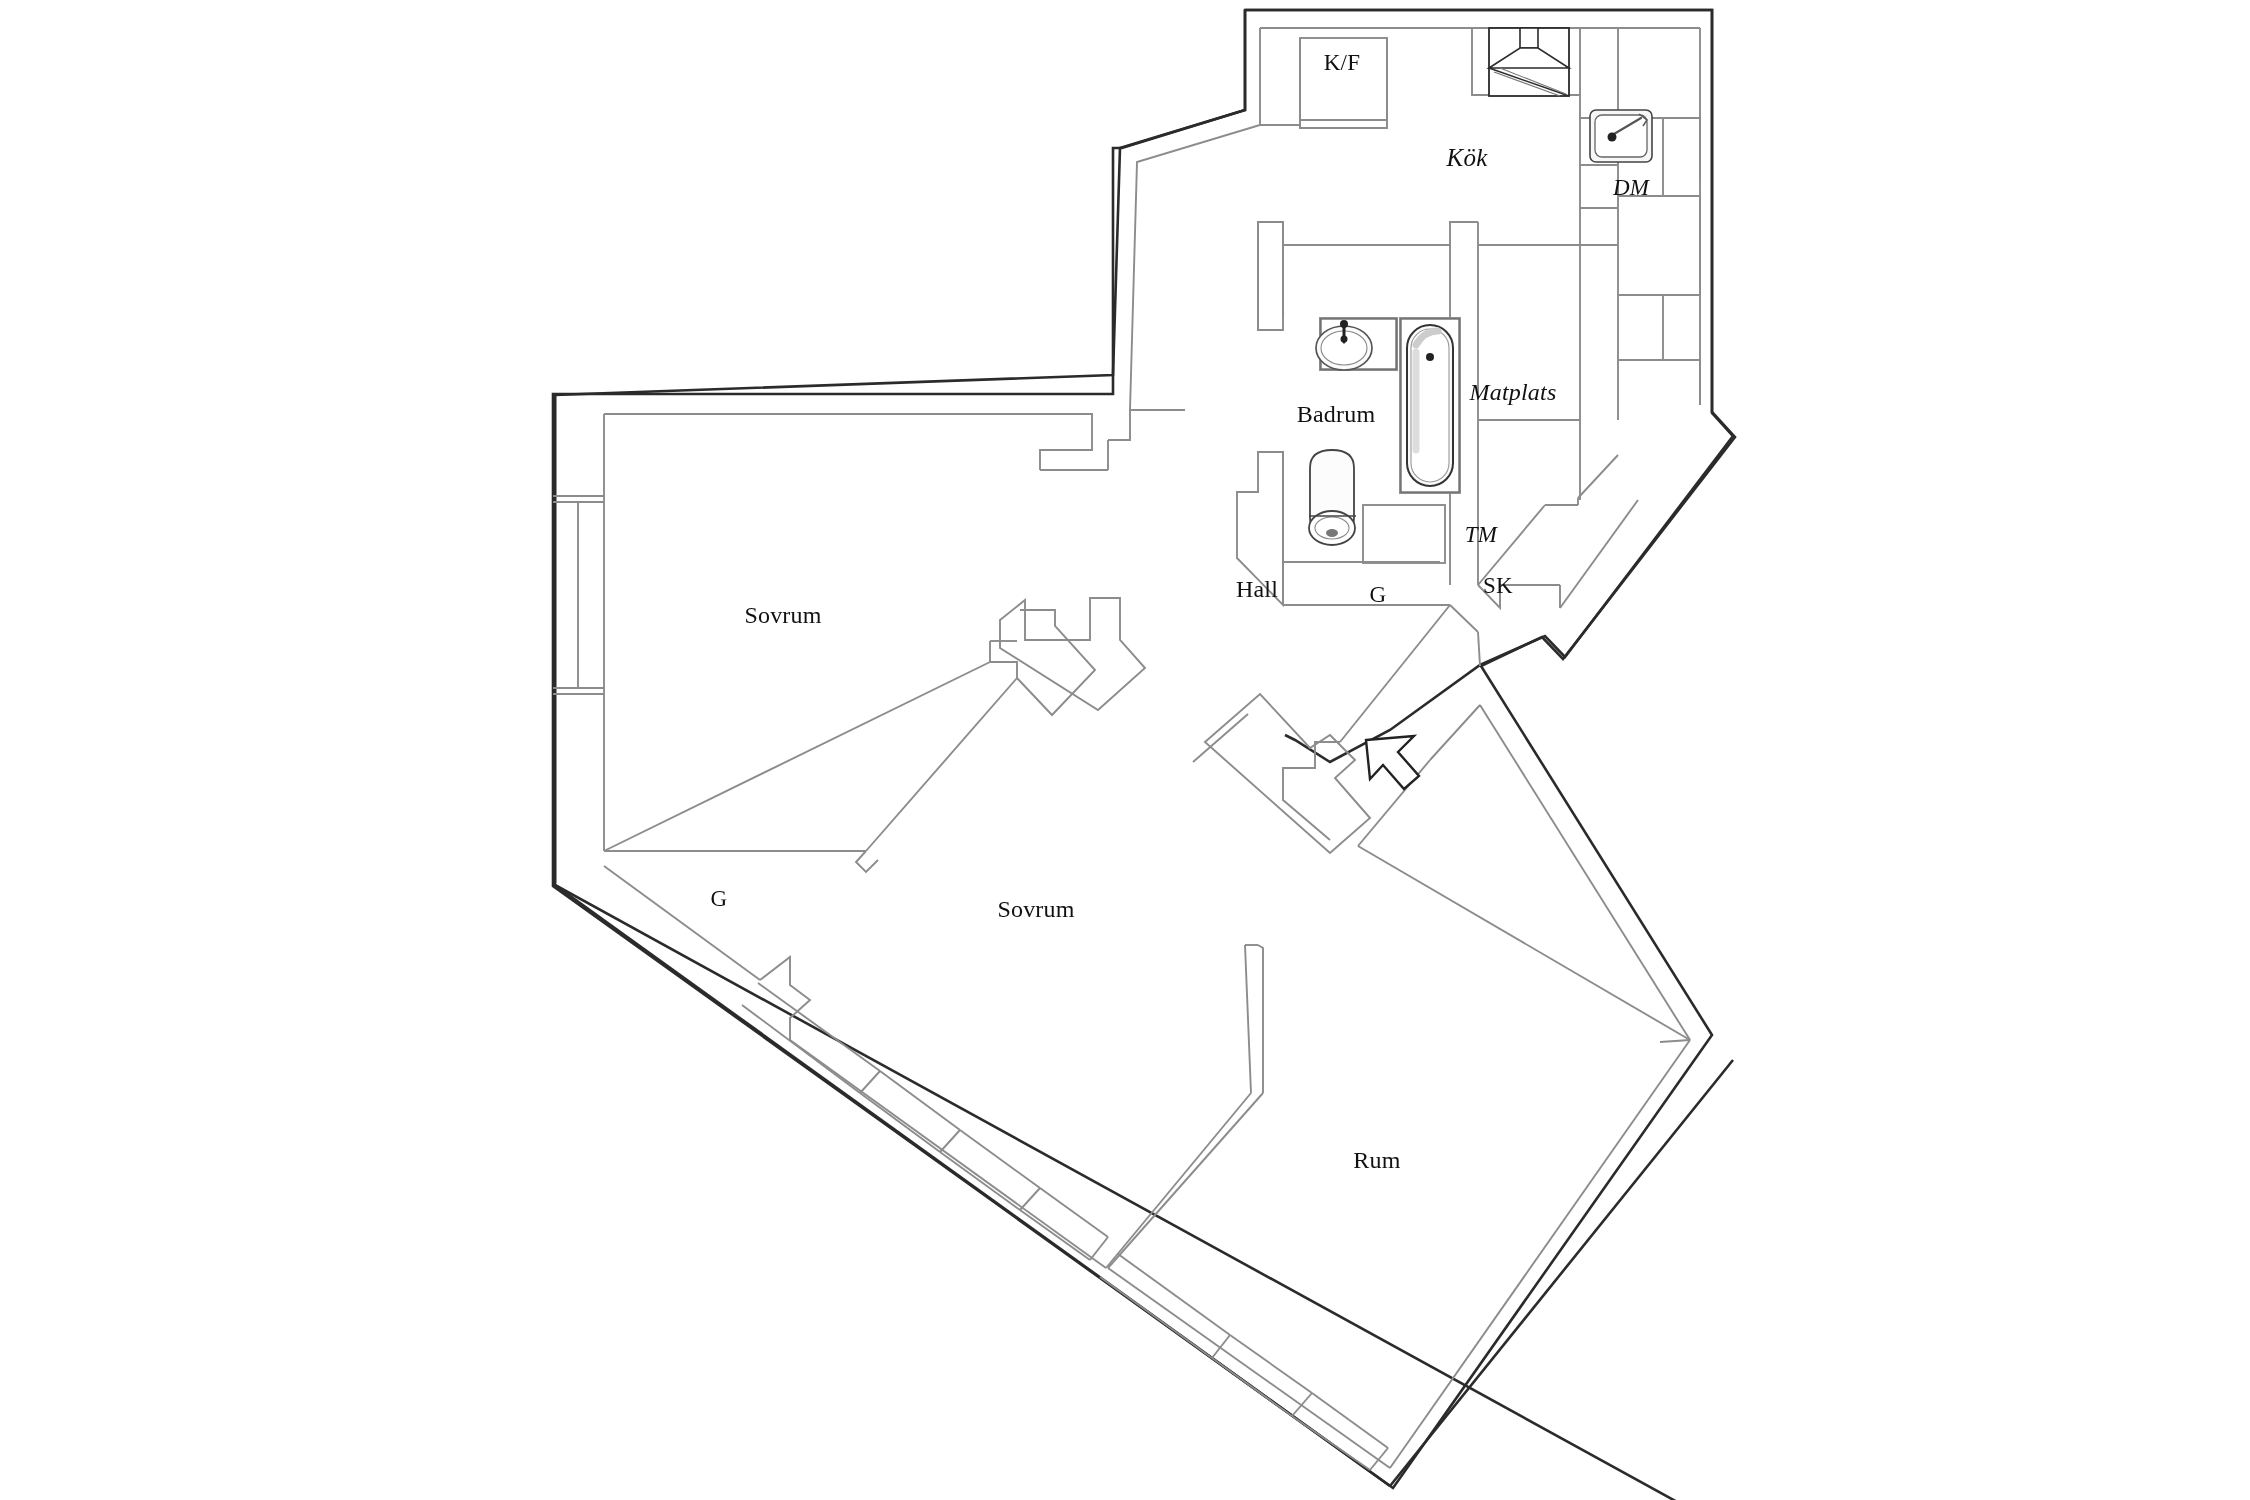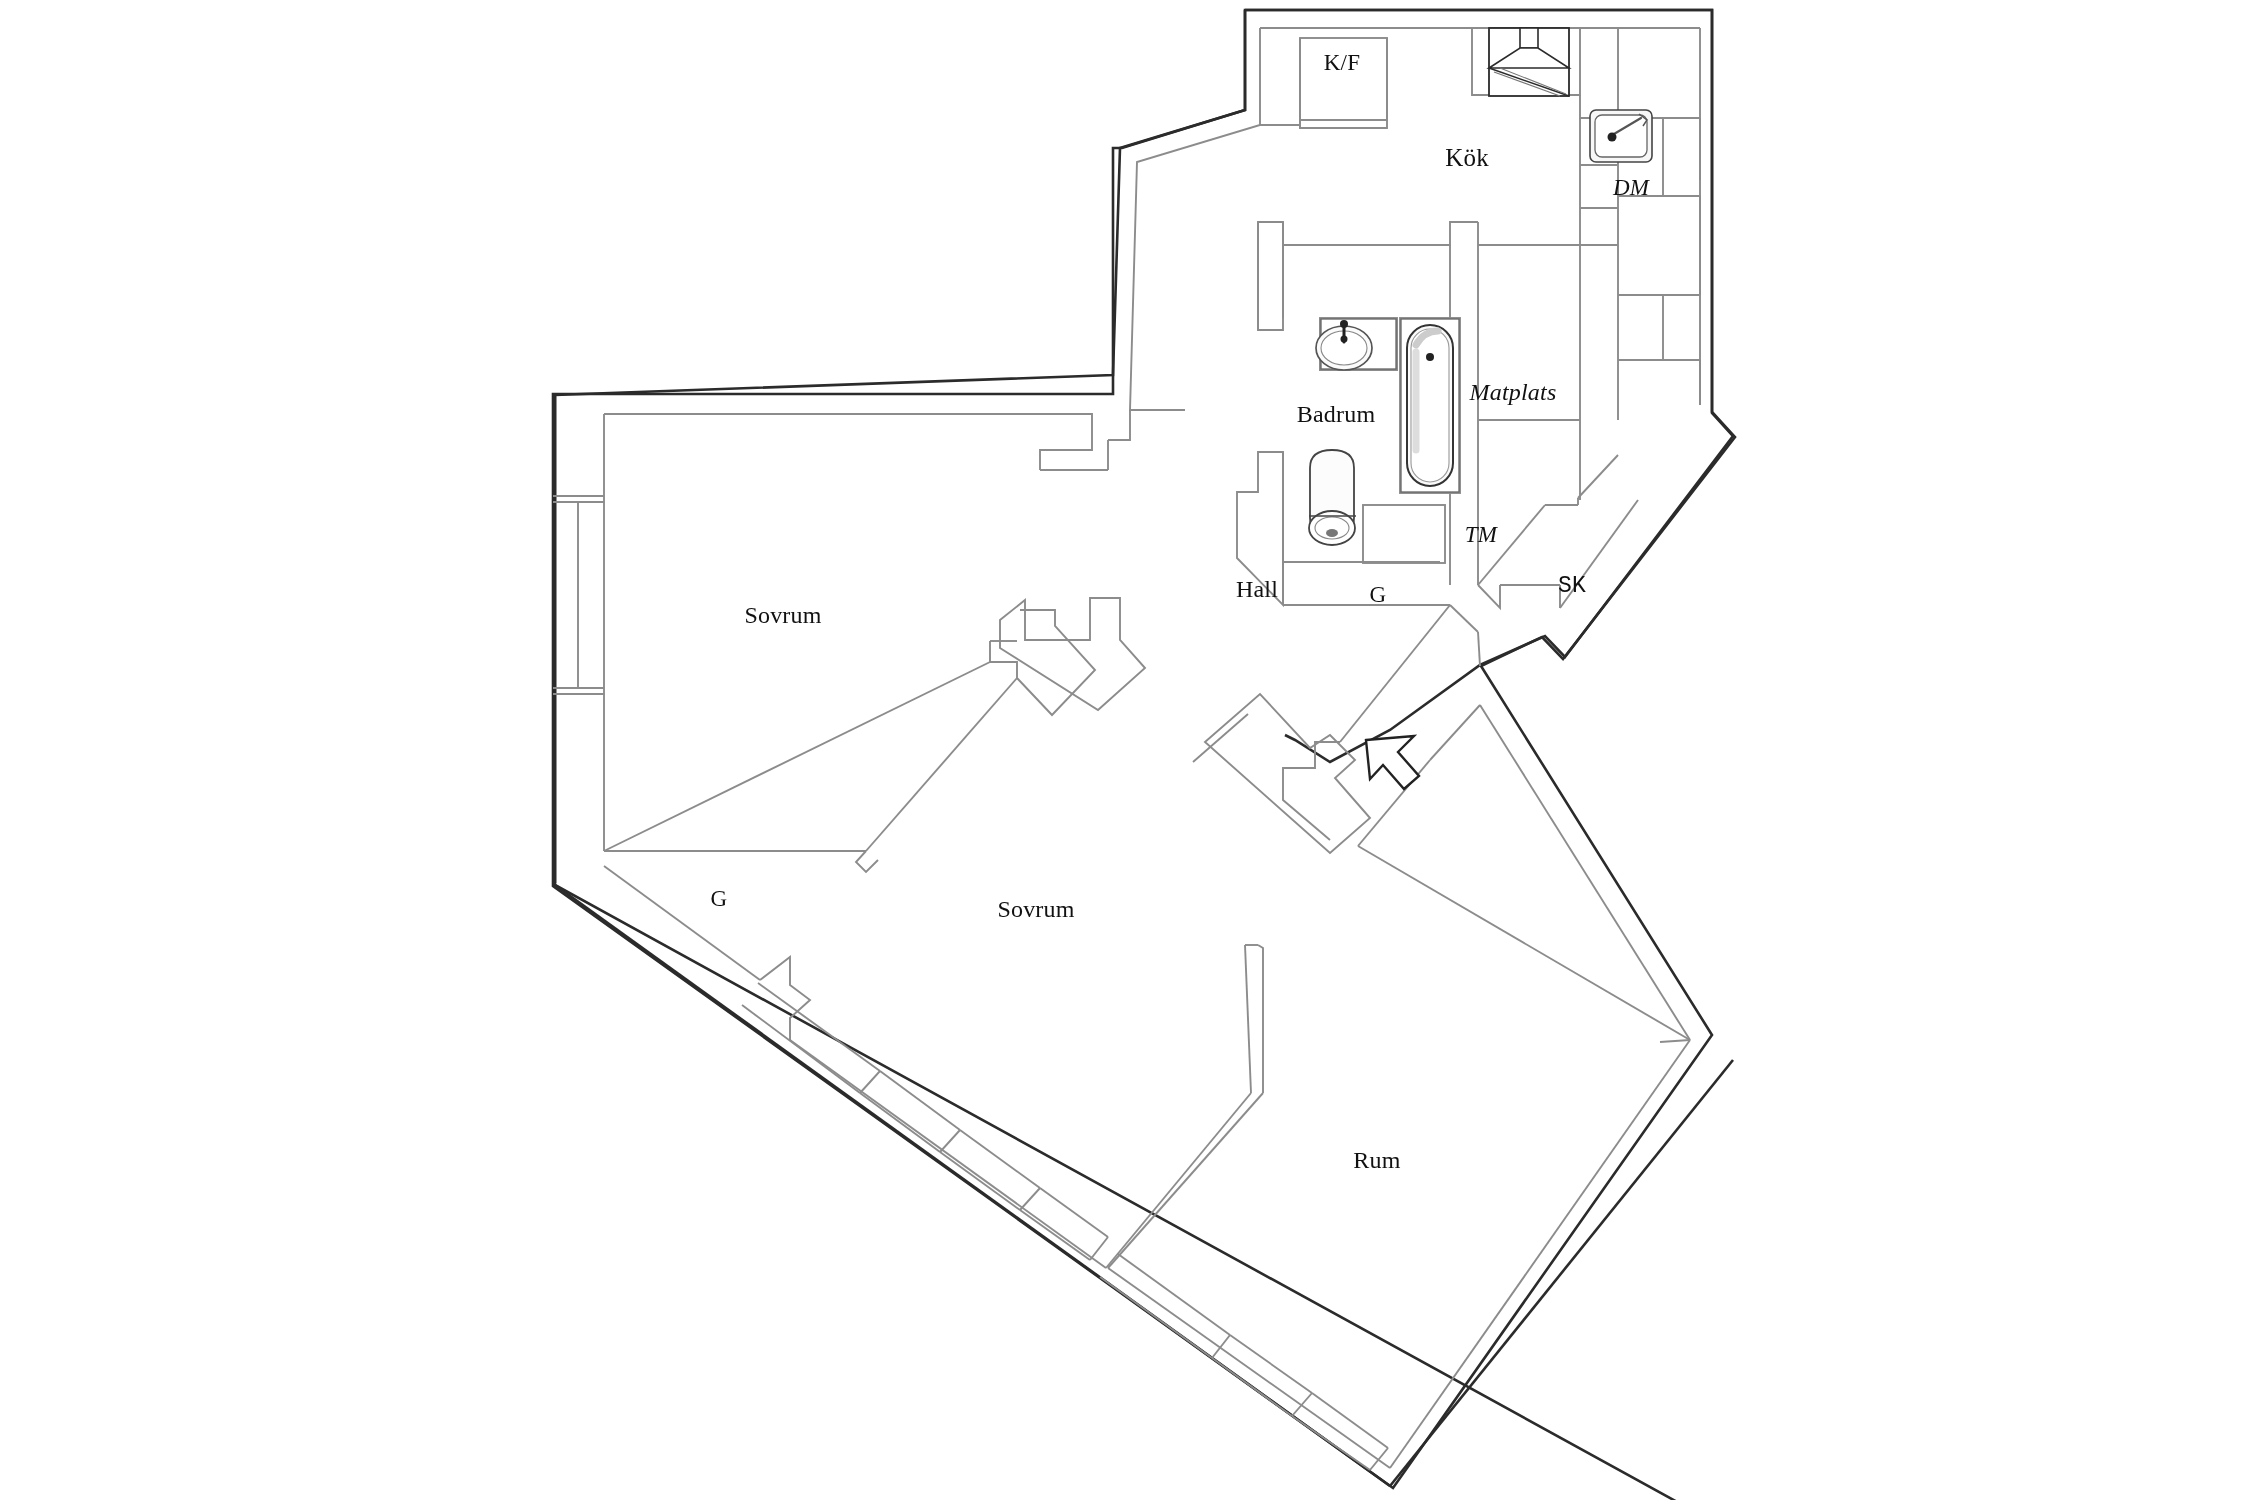--- a/index.html
+++ b/index.html
@@ -273,35 +273,35 @@
       <path d="M 1309 516 L 1356 516" fill="none" stroke="#444444" stroke-width="1.4"></path>
     </g>
 
     <g>
       <path d="M 1366 740 L 1414 736 L 1398 752 L 1419 776 L 1404 789 L 1383 765
                L 1370 779 Z" fill="#ffffff" stroke="#222222" stroke-width="2.4" stroke-linejoin="miter"></path>
     </g>
 
   </svg>
 
-  <div class="room-label label-lg" style="left:1467px; top:158px;">Kök</div>
+  <div class="room-label label-lg" style="left:1467px; top:158px;font-style:italic;">Kök</div>
 
   <div class="room-label label-sm" style="left:1342px; top:63px;text-align:right;">K/F</div>
 
   <div class="room-label label-sm" style="left:1631px; top:188px;font-style:italic;">DM</div>
 
   <div class="room-label label-md" style="left:1336px; top:414px;">Badrum</div>
 
   <div class="room-label label-md" style="left:1513px; top:392px;font-style:italic;">Matplats</div>
 
   <div class="room-label label-sm" style="left:1481px; top:535px;font-style:italic;">TM</div>
 
   <div class="room-label label-sm" style="left:1378px; top:595px;">G</div>
 
-  <div class="room-label label-sm" style="left:1572px; top:586px;font-family:Liberation Mono, monospace;">SK</div>
+  <div class="room-label label-sm" style="left:1498px; top:586px;">SK</div>
 
   <div class="room-label label-md" style="left:1257px; top:589px;">Hall</div>
 
   <div class="room-label label-md" style="left:783px; top:615px;">Sovrum</div>
 
   <div class="room-label label-md" style="left:1036px; top:909px;">Sovrum</div>
 
   <div class="room-label label-sm" style="left:719px; top:899px;">G</div>
 
   <div class="room-label label-md" style="left:1377px; top:1160px;">Rum</div>

